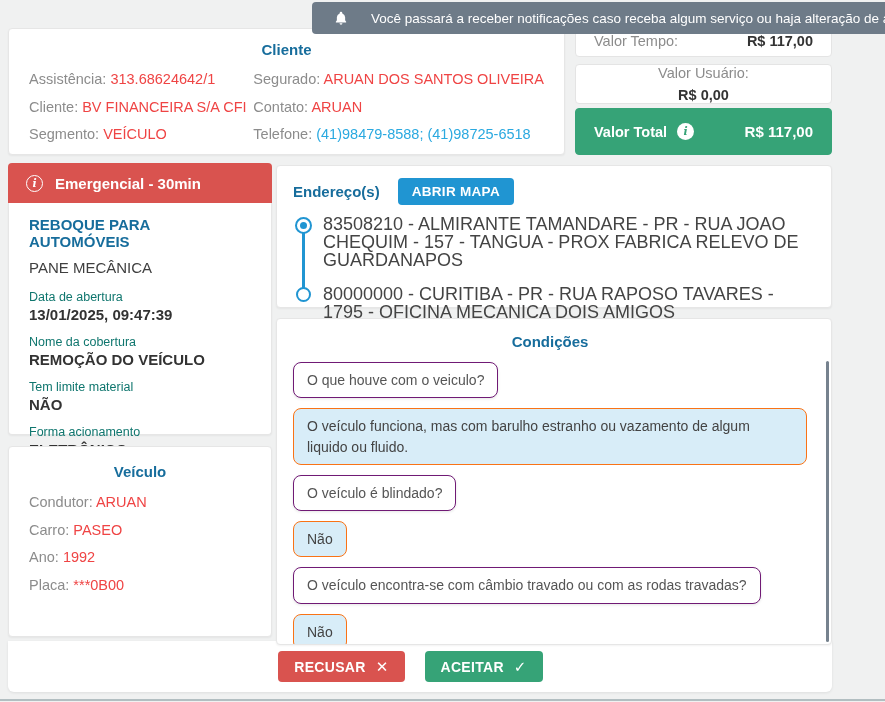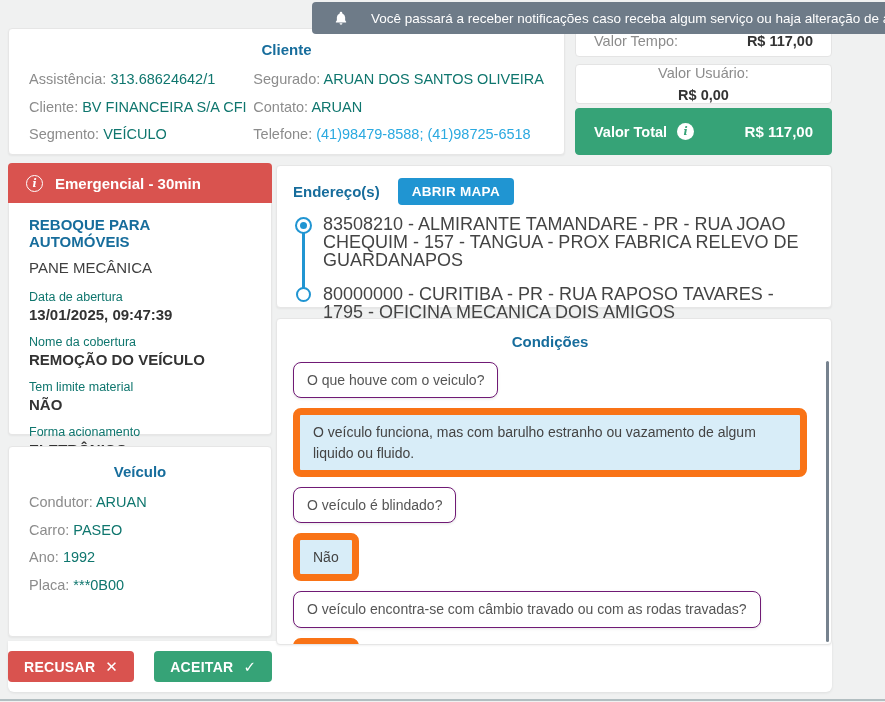--- a/index.html
+++ b/index.html
@@ -18,21 +18,21 @@
     border-radius:4px;
     box-shadow:0 1px 2px rgba(0,0,0,0.05);
   }
   .card-title { color:#176d9c; font-weight:700; font-size:15px;text-align:center; }
 
   
   .footer-band {
     position:absolute; left:8px; top:641px; width:824px; height:51px;
     background:#fff; border-radius:0 0 6px 6px;
     box-shadow:0 1px 3px rgba(0,0,0,0.08);
-    display:flex; align-items:center; justify-content:flex-start;
+    display:flex; align-items:center; justify-content:center;
     gap:20px; padding-right:19px;
   }
   .btn {
     border:none; border-radius:4px; color:#fff; font-weight:700;
     font-size:14px; letter-spacing:0.3px; height:31px; padding:0 16px;
     display:inline-flex; align-items:center; gap:10px; cursor:pointer;
     font-family:inherit;
   }
   .btn .btn-ico { font-size:15px; font-weight:400; }
   .btn-recusar { background:#d9534f; }
@@ -47,21 +47,21 @@
     color:#fff; font-size:13.5px; white-space:nowrap; overflow:hidden;
   }
 
   
   .cliente { left:8px; top:28px; width:557px; height:127px; padding:12px 20px; }
   .cliente .cols { display:flex; margin-top:8px; }
   .cliente .col-l { width:268px; }
   .cliente .col-r { flex:1; }
   .field-row { font-size:14.5px; line-height:27.5px; white-space:nowrap; }
   .field-row .lbl { color:#8c8c8c; }
-  .field-row .val { color:#0f766e; }
+  .field-row .val { color:#ef4444; }
   .field-row .val.link { color:#2aa9e0; }
 
   
   .vrow {
     position:absolute; left:575px; width:257px;
     background:#fff; border:1px solid #e4e4e4; border-radius:4px;
     display:flex; align-items:center; justify-content:space-between;
     padding:0 18px; font-size:14.5px;
   }
   .vrow .lbl { color:#8c8c8c; }
@@ -127,21 +127,21 @@
   }
 
   
   .condicoes { left:276px; top:318px; width:556px; height:327px; padding:14px 24px 0 16px; overflow:hidden; }
   .condicoes .card-title { margin-bottom:12px; }
   .bubble {
     display:inline-block; font-size:14px; line-height:1.45; color:#555;
     border-radius:8px; padding:7px 13px; margin-bottom:10px; max-width:527px;
   }
   .bubble.q { background:#fff; border:1px solid #701a75; box-shadow:0 1px 3px rgba(0,0,0,0.10); }
-  .bubble.a { background:#d8edf8; border:7px solid #f97316; color:#444; }
+  .bubble.a { background:#d8edf8; border:1px solid #f97316; color:#444; }
   .bubble-wrap { display:block; }
   .scroll-thumb {
     position:absolute; right:2px; top:42px; width:3px; height:281px;
     background:#76828e; border-radius:2px;
   }
 
   .bell { display:inline-flex; flex:0 0 auto; }
 </style>
 </head>
 <body>

